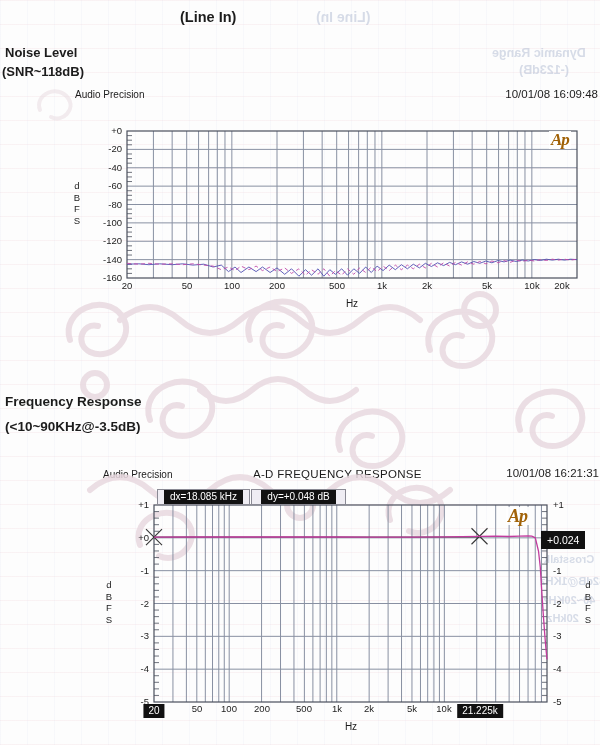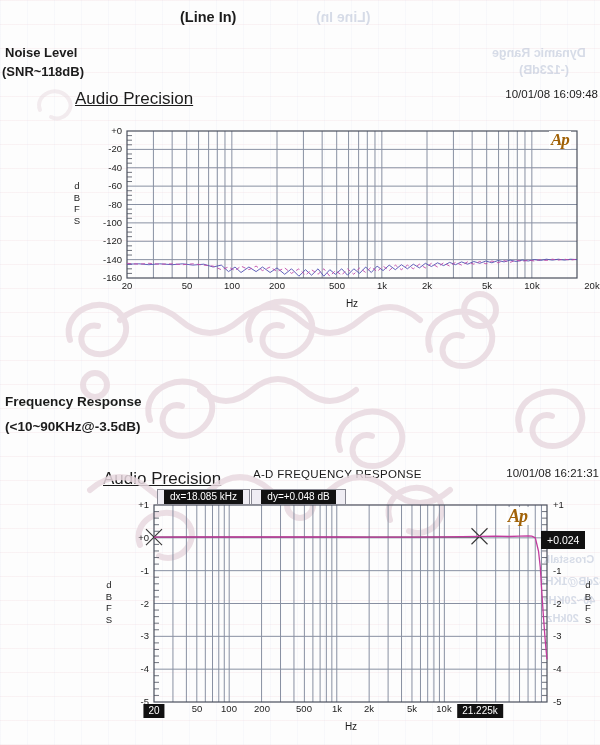--- a/index.html
+++ b/index.html
@@ -5,21 +5,21 @@
   html,body{margin:0;padding:0;background:#ffffff;}
   .page{position:relative;width:600px;height:745px;background:#fdfdfd;overflow:hidden;
         font-family:"Liberation Sans",sans-serif;color:#1c1c1c;}
   .page::before{content:"";position:absolute;inset:0;z-index:0;pointer-events:none;
         background-image:
           repeating-linear-gradient(0deg, rgba(232,185,196,.16) 0 1px, transparent 1px 24px),
           repeating-linear-gradient(90deg, rgba(195,202,230,.10) 0 1px, transparent 1px 27px);}
   .abs{position:absolute;}
   .title-main{font-size:14.5px;font-weight:bold;}
   .sec-title{font-size:13px;font-weight:bold;}
-  .vendor{font-size:17px;text-decoration:underline;}
+  .vendor{font-size:10px;}
   .heading{font-size:11.5px;letter-spacing:.3px;}
   .timestamp{font-size:11.5px;text-align:right;}
   #watermark{position:absolute;inset:0;z-index:1;pointer-events:none;}
   #plot-svg{position:absolute;inset:0;z-index:2;}
   .lbl{position:absolute;z-index:3;font-size:9.5px;line-height:10px;white-space:nowrap;}
   .ytick{width:32px;text-align:right;}
   .ytick-r{text-align:left;}
   .xtick{transform:translateX(-50%);}
   .xtick.hl{background:#111;color:#fff;padding:2px 5px 2px 5px;font-size:10px;z-index:4;}
   .hz{transform:translateX(-50%);font-size:10px;}
@@ -274,21 +274,21 @@
       <div class="lbl ytick" style="left: 90px; top: 273px;">-160</div>
       <div class="lbl xtick" style="left: 127px; top: 281px;">20</div>
       <div class="lbl xtick" style="left: 187px; top: 281px;">50</div>
       <div class="lbl xtick" style="left: 232px; top: 281px;">100</div>
       <div class="lbl xtick" style="left: 277px; top: 281px;">200</div>
       <div class="lbl xtick" style="left: 337px; top: 281px;">500</div>
       <div class="lbl xtick" style="left: 382px; top: 281px;">1k</div>
       <div class="lbl xtick" style="left: 427px; top: 281px;">2k</div>
       <div class="lbl xtick" style="left: 487px; top: 281px;">5k</div>
       <div class="lbl xtick" style="left: 532px; top: 281px;">10k</div>
-      <div class="lbl xtick" style="left: 592px; top: 281px;">20k</div>
+      <div class="lbl xtick" style="left: 562px; top: 281px;">20k</div>
       <div class="lbl hz" style="left: 352px; top: 299px;">Hz</div>
       <div class="dbfs" style="left: 72px; top: 180px;"><span>d</span><br><span>B</span><br><span>F</span><br><span>S</span><br></div>
       <div class="lbl ytick" style="left: 117px; top: 500px;">+1</div>
       <div class="lbl ytick" style="left: 117px; top: 533px;">+0</div>
       <div class="lbl ytick" style="left: 117px; top: 566px;">-1</div>
       <div class="lbl ytick" style="left: 117px; top: 599px;">-2</div>
       <div class="lbl ytick" style="left: 117px; top: 631px;">-3</div>
       <div class="lbl ytick" style="left: 117px; top: 664px;">-4</div>
       <div class="lbl ytick" style="left: 117px; top: 697px;">-5</div>
       <div class="lbl ytick-r" style="left: 553px; top: 500px;">+1</div>

